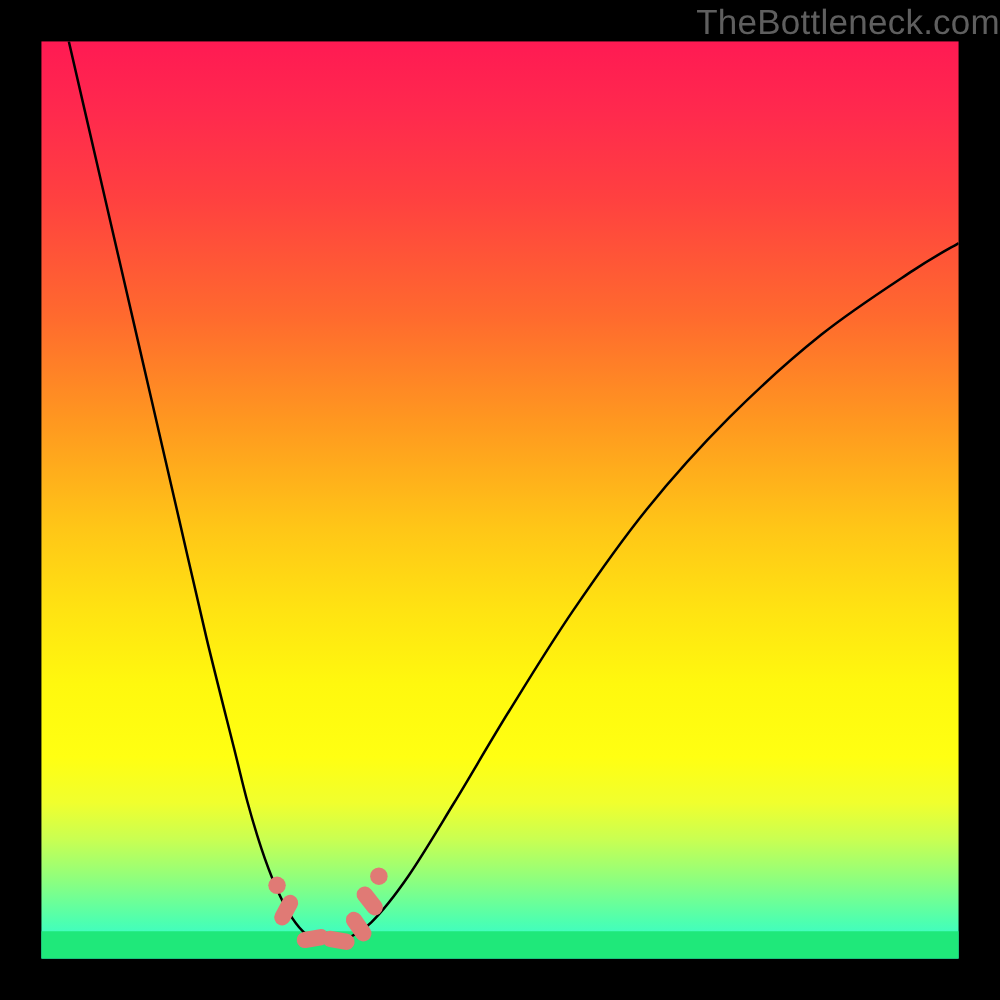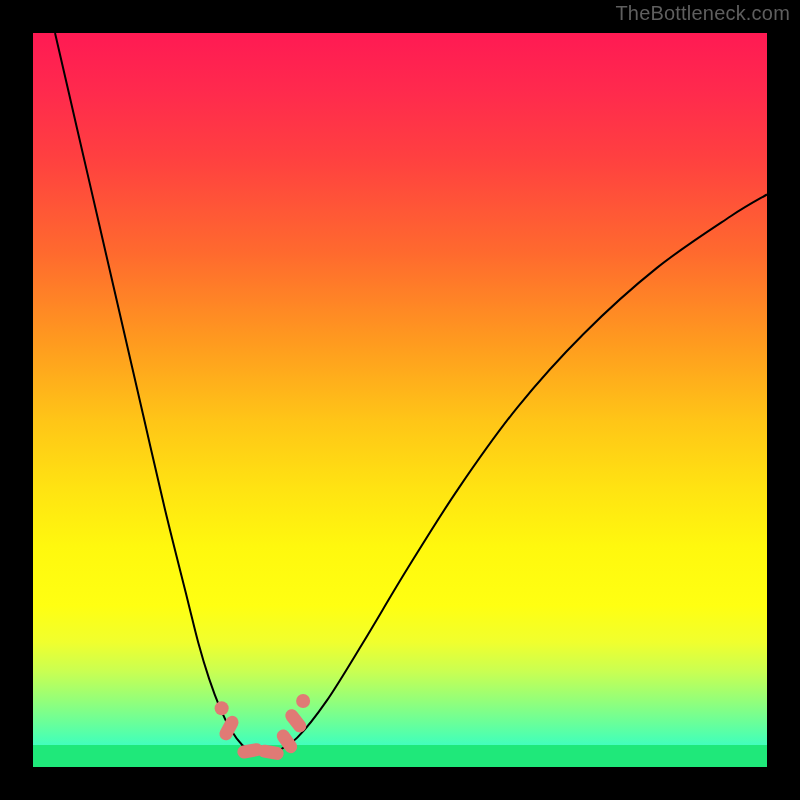--- a/index.html
+++ b/index.html
@@ -13,23 +13,23 @@
   }
   .stage {
     position: relative;
     width: 800px;
     height: 800px;
     background: #000;
   }
   .attribution {
     position: absolute;
     top: 2px;
-    right: 10px;
+    right: 0;
     color: #5f5f5f;
-    font-size: 20px;
+    font-size: 28px;
     letter-spacing: 0.2px;
     font-weight: 400;
     z-index: 20;
   }
   .plot {
     position: absolute;
     left: 33px;
     top: 33px;
     width: 734px;
     height: 734px;

